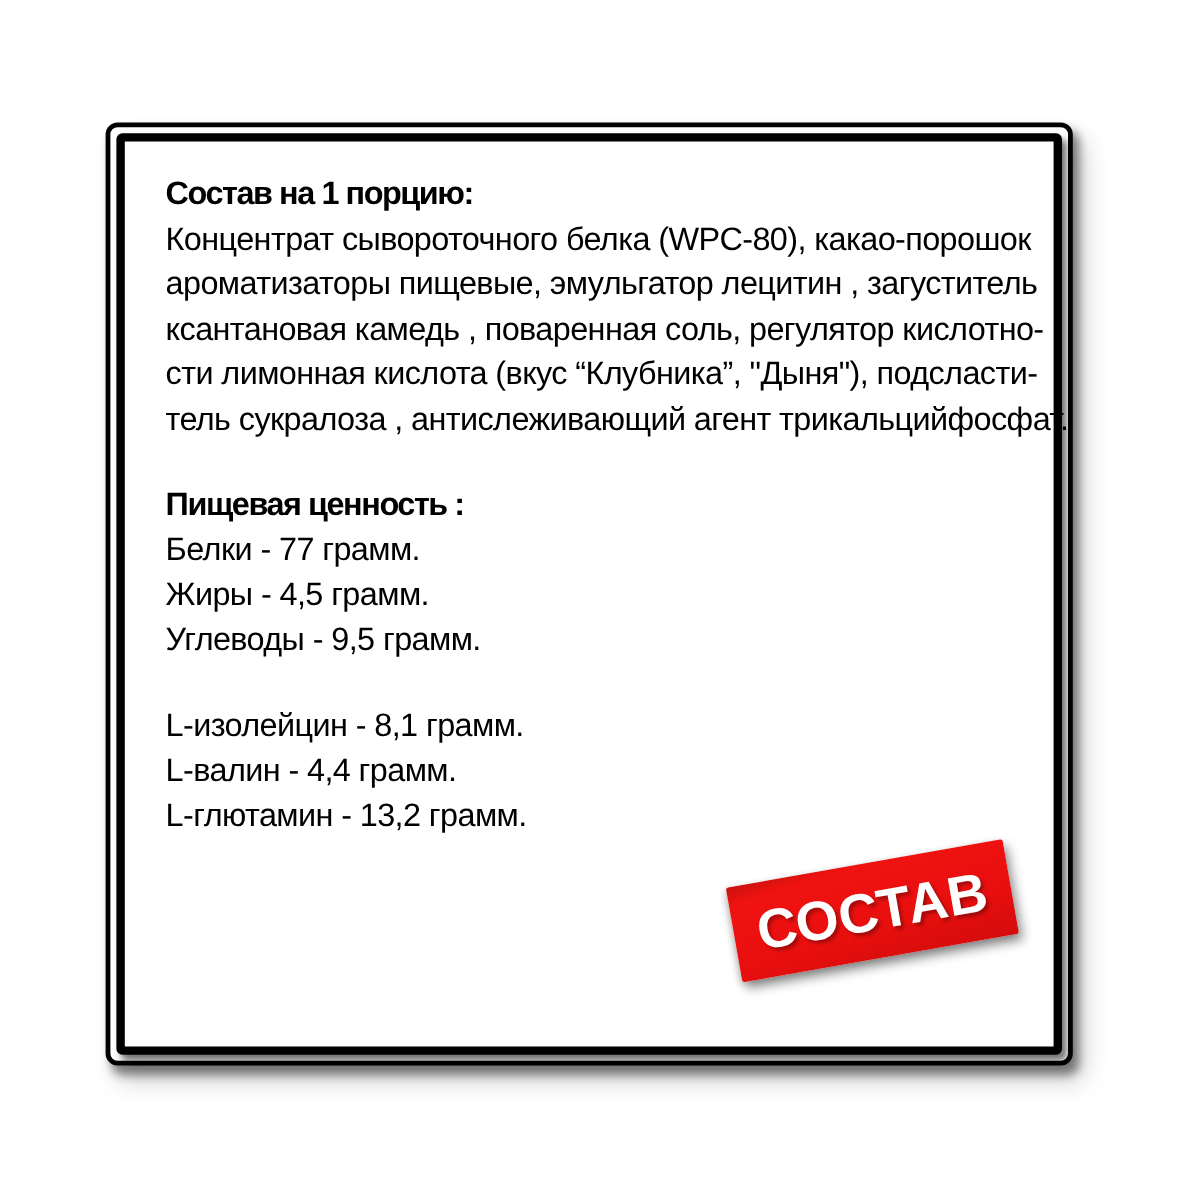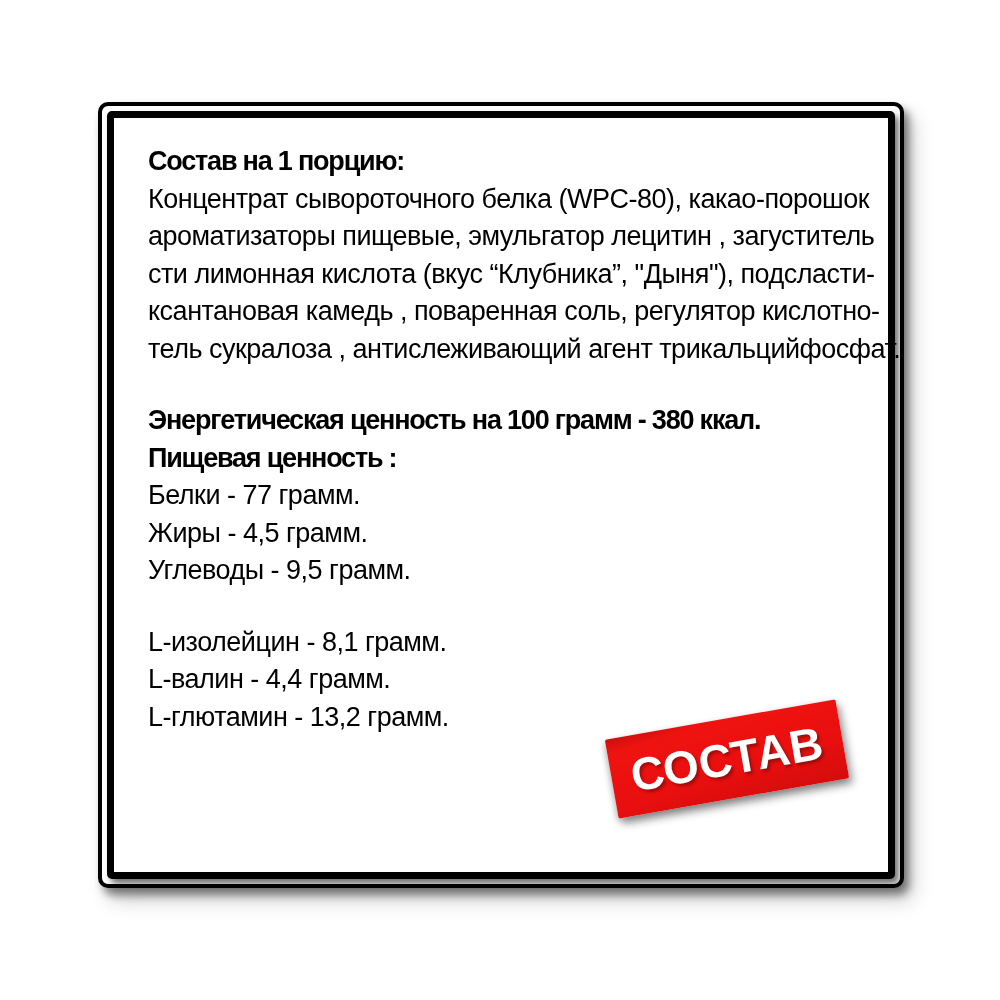--- a/index.html
+++ b/index.html
@@ -11,21 +11,21 @@
     position: relative;
     width: 1000px;
     height: 1000px;
     background: #ffffff;
     overflow: hidden;
     font-family: "Liberation Sans", sans-serif;
     color: #000000;
   }
   .card-outer {
     position: absolute;
-    left: 98px;
+    left: 88px;
     top: 102px;
     width: 806px;
     height: 786px;
     box-sizing: border-box;
     background: #ffffff;
     border: 4px solid #000000;
     border-radius: 10px;
     padding: 5px;
     box-shadow: 5px 7px 8px rgba(0,0,0,0.45), 10px 13px 20px rgba(0,0,0,0.18);
   }
@@ -84,27 +84,26 @@
 
 <div class="page">
   <div class="card-outer">
     <div class="card-inner">
       <div class="content">
 
         <div class="section">
           <span class="line bold">Состав на 1 порцию:</span>
           <span class="line">Концентрат сывороточного белка (WPC-80), какао-порошок</span>
           <span class="line">ароматизаторы пищевые, эмульгатор лецитин , загуститель</span>
+          <span class="line">ксантановая камедь , поваренная соль, регулятор кислотно-</span>
           <span class="line">сти лимонная кислота (вкус “Клубника”, "Дыня"), подсласти-</span>
-          <span class="line">ксантановая камедь , поваренная соль, регулятор кислотно-</span>
           <span class="line">тель сукралоза , антислеживающий агент трикальцийфосфат.</span>
         </div>
 
         <div class="section">
-          <span class="line bold">Энергетическая ценность на 100 грамм - 380 ккал.</span>
           <span class="line bold">Пищевая ценность :</span>
           <span class="line">Белки - 77 грамм.</span>
           <span class="line">Жиры - 4,5 грамм.</span>
           <span class="line">Углеводы - 9,5 грамм.</span>
         </div>
 
         <div class="section">
           <span class="line">L-изолейцин - 8,1 грамм.</span>
           <span class="line">L-валин - 4,4 грамм.</span>
           <span class="line">L-глютамин - 13,2 грамм.</span>

